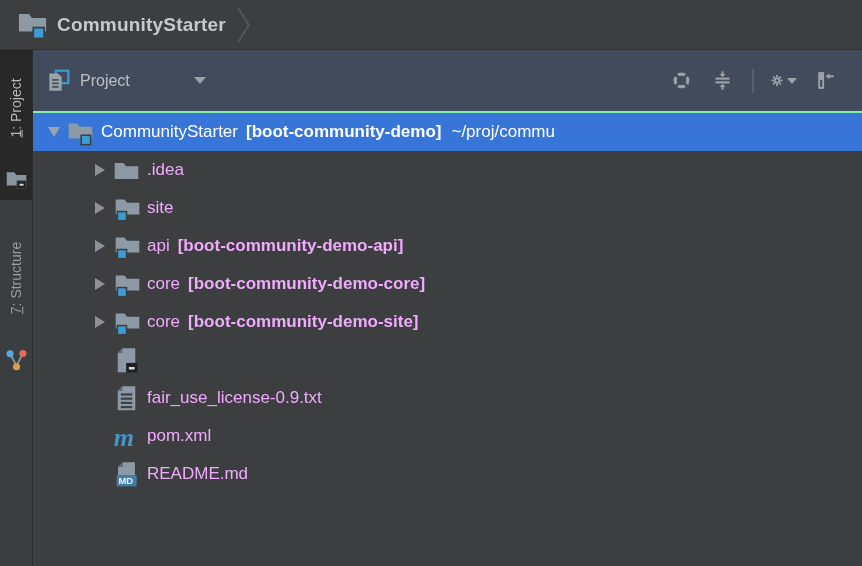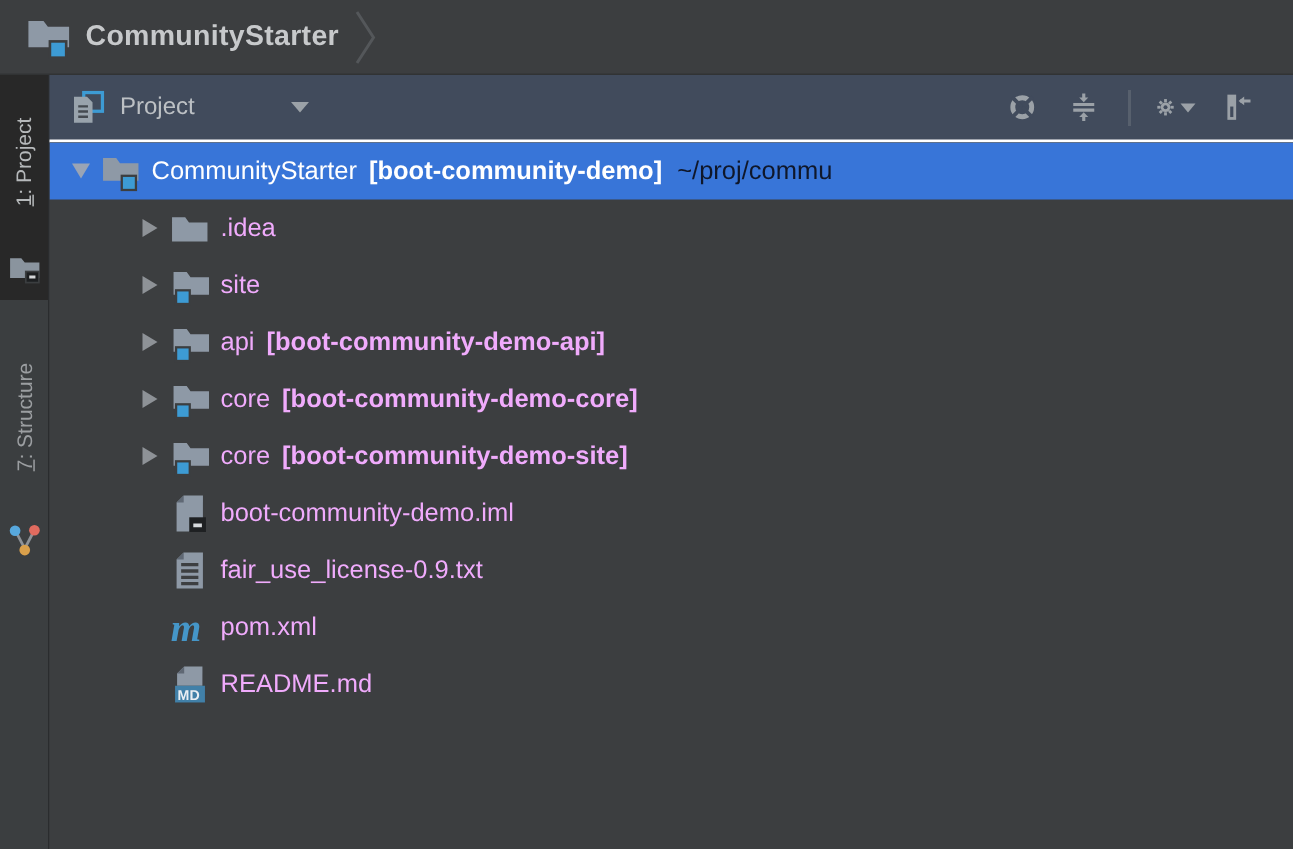--- a/index.html
+++ b/index.html
@@ -25,21 +25,21 @@
   .vwrap.h1 { height:100px; }
   .vwrap.h2 { height:124px; }
   .vtext { white-space:nowrap; transform:rotate(-90deg); font-size:14px; color:#b6b9bb; }
   .tab-structure { margin-top:16px; }
   .tab-structure .vtext { color:#9b9ea1; }
   .mn { text-decoration:underline; }
   .tab-icon { margin-top:9px; }
 
   
   .main { flex:1; min-width:0; display:flex; flex-direction:column; }
-  .tw-header { height:45px; background:#414b5c; border-bottom:2px solid #ffffff;
+  .tw-header { height:63px; background:#414b5c; border-bottom:2px solid #86efac;
                display:flex; align-items:center; padding:0 0 0 12px; }
   .tw-title-btn { display:flex; align-items:center; }
   .tw-title { margin-left:9px; font-size:16px; color:#bcc0c4; }
   .caret { width:0; height:0; border-left:6px solid transparent; border-right:6px solid transparent;
            border-top:7px solid #9ba1a7; margin-left:64px; }
   .hactions { margin-left:auto; display:flex; align-items:center; gap:15px; padding-right:24px; }
   .hbtn { width:26px; height:26px; display:flex; align-items:center; justify-content:center; }
   .hsep { width:2px; height:24px; background:#57606d; margin:0 2px; }
   .gear-caret { width:0; height:0; border-left:5px solid transparent; border-right:5px solid transparent;
                 border-top:6px solid #9ba1a7; margin-left:4px; }
@@ -52,21 +52,21 @@
   .indent-0 { padding-left:8px; }
   .indent-1 { padding-left:54px; }
   .indent-1f { padding-left:80px; }
   .chev { width:26px; min-width:26px; height:38px; display:flex; align-items:center; justify-content:center; }
   .chev.collapsed::before { content:""; border-left:10px solid #8e9297;
          border-top:6px solid transparent; border-bottom:6px solid transparent; }
   .chev.expanded::before { content:""; border-top:10px solid #9aa4b5;
          border-left:6px solid transparent; border-right:6px solid transparent; }
   .ticon { width:27px; height:27px; min-width:27px; margin-right:7px; }
   .mod { font-weight:700; margin-left:8px; }
-  .fpath { margin-left:10px; color:#0f172a; }
+  .fpath { margin-left:10px; color:#ffffff; }
 </style>
 </head>
 <body>
 
 <svg width="0" height="0" style="position:absolute" aria-hidden="true">
   <defs>
     <symbol id="i-folder" viewBox="0 0 16 16">
       <path d="M1 3.5 h5.2 l1.5 2 h7.3 v7.5 H1 Z" fill="#8e99a6"></path>
     </symbol>
     <symbol id="i-rootfolder" viewBox="0 0 16 16">
@@ -275,21 +275,20 @@
               <use href="#i-modfolder"></use>
             </svg>
           <span class="nm">core</span>
           <span class="mod">[boot-community-demo-site]</span>
         </div>
 
         <div class="row indent-1f">
           <svg class="ticon" viewBox="0 0 16 16">
               <use href="#i-iml"></use>
             </svg>
-          <span class="nm">boot-community-demo.iml</span>
         </div>
 
         <div class="row indent-1f">
           <svg class="ticon" viewBox="0 0 16 16">
               <use href="#i-txt"></use>
             </svg>
           <span class="nm">fair_use_license-0.9.txt</span>
         </div>
 
         <div class="row indent-1f">

